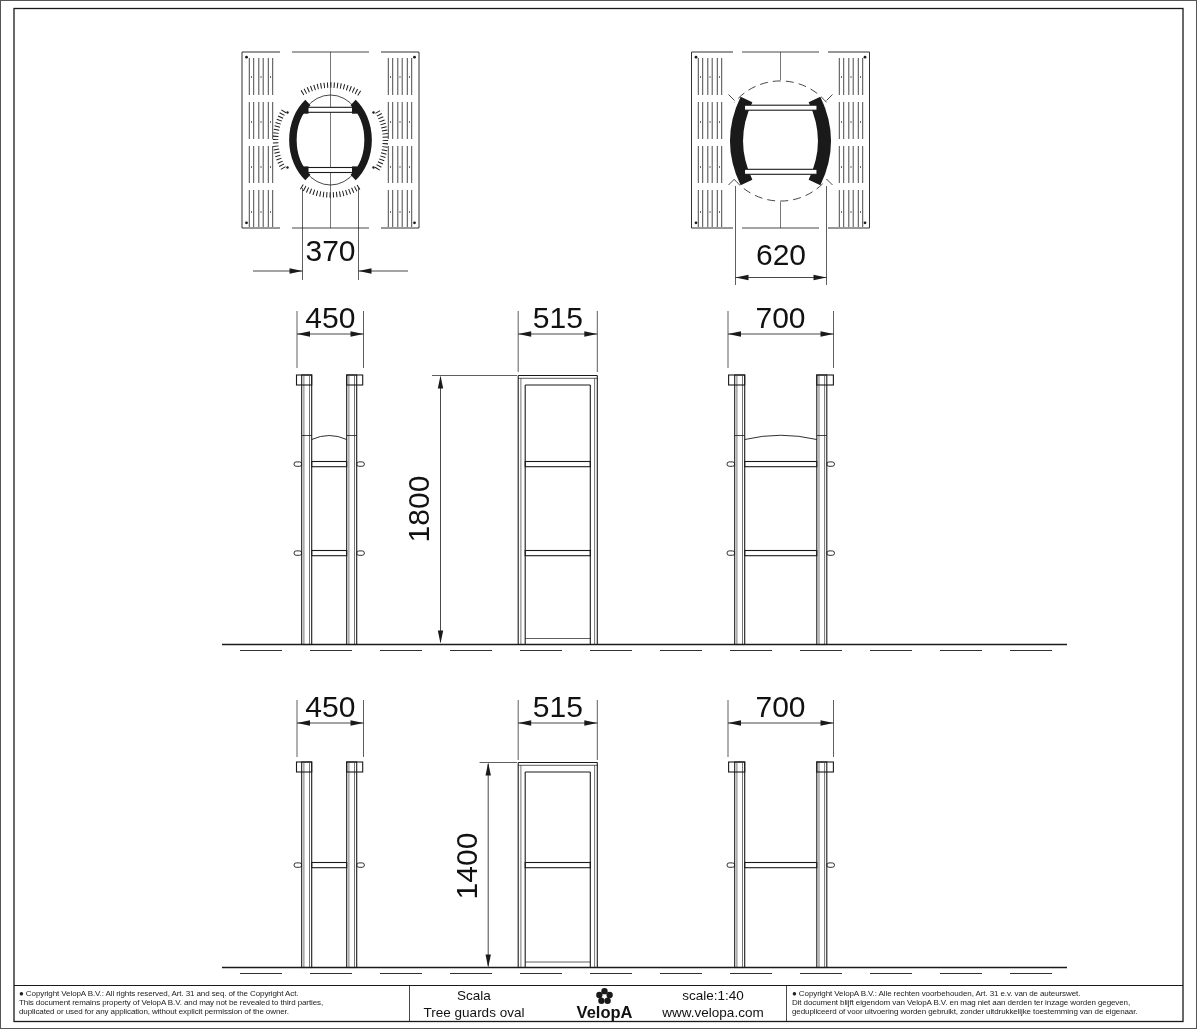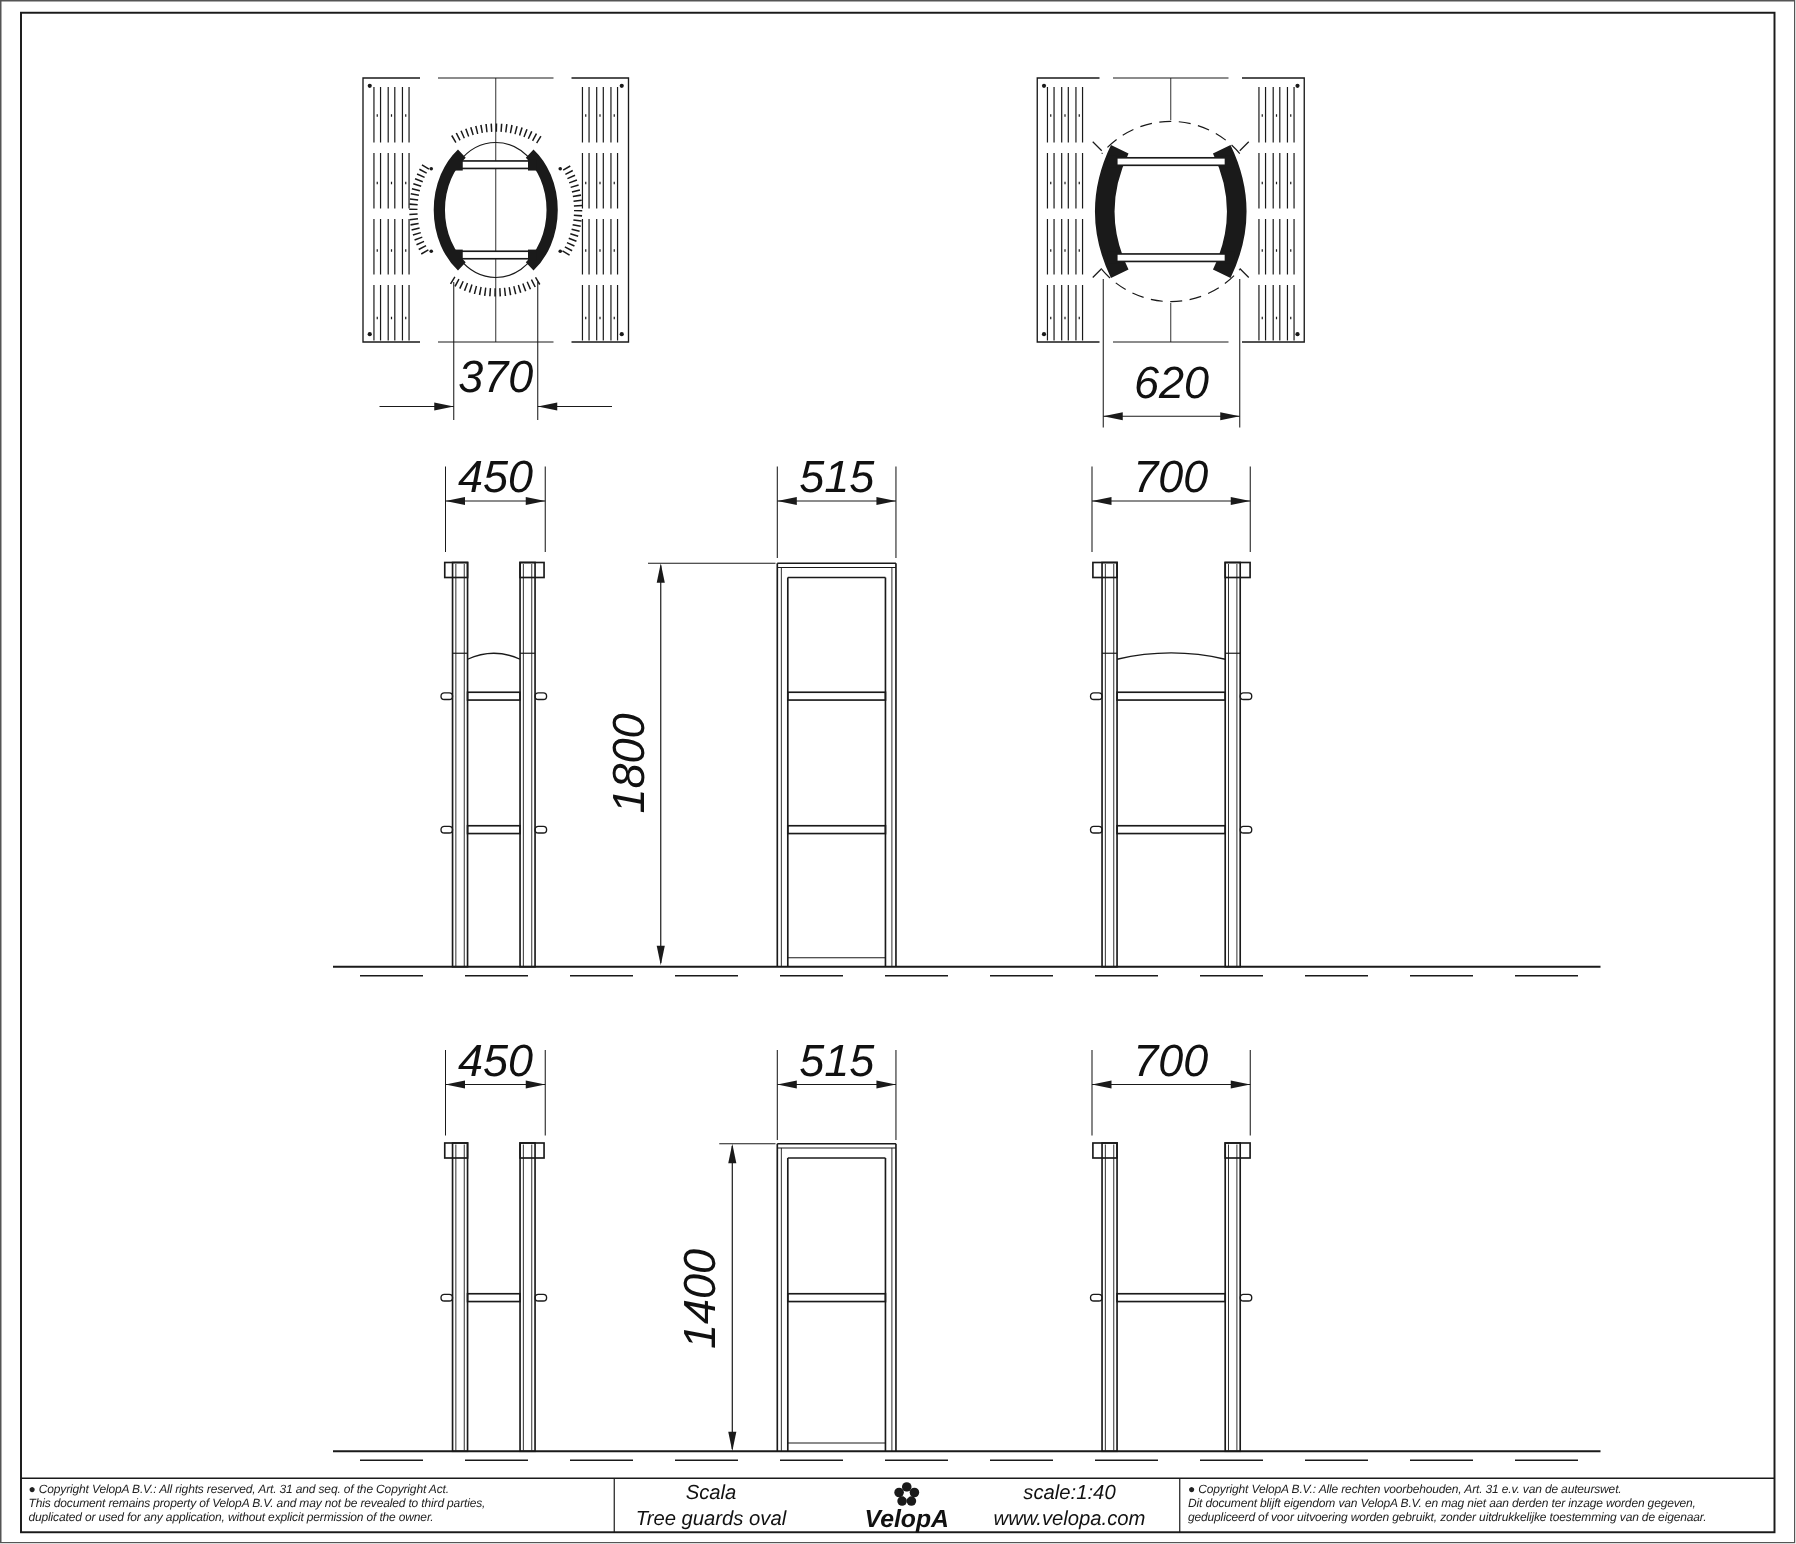--- a/index.html
+++ b/index.html
@@ -1,16 +1,16 @@
 <!DOCTYPE html>
 <html><head>
 <meta charset="utf-8">
 <style>
   html,body{margin:0;padding:0;background:#e8e8e8;}
-  .page{position:relative;width:1197px;height:1029px;background:#ffffff;overflow:hidden;font-style:italic;}
+  .page{position:relative;width:1197px;height:1029px;background:#ffffff;overflow:hidden;}
   svg{position:absolute;left:0;top:0;}
   .ln{stroke:#1a1a1a;stroke-width:1.1;fill:none;stroke-linecap:butt;}
   .w06{stroke-width:0.6;} .w07{stroke-width:0.7;} .w08{stroke-width:0.8;}
   .w09{stroke-width:0.9;} .w13{stroke-width:1.3;} .w14{stroke-width:1.4;}
   .fl{fill:#1a1a1a;stroke:none;}
   .wfill{fill:#ffffff;}
   .hatch{stroke:#1a1a1a;stroke-width:5.5;stroke-dasharray:1 2.3;fill:none;}
   .dashc{stroke:#1a1a1a;stroke-width:0.8;stroke-dasharray:8 5;fill:none;}
   .bar370{stroke:#1a1a1a;stroke-width:7.5;fill:none;}
   .bar620{stroke:#1a1a1a;stroke-width:13;fill:none;}

